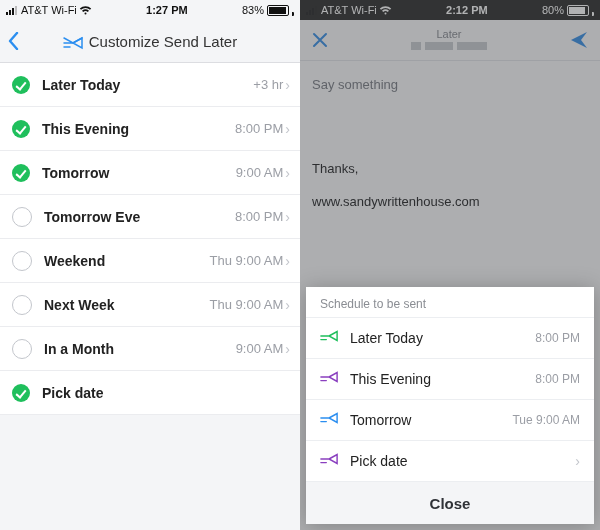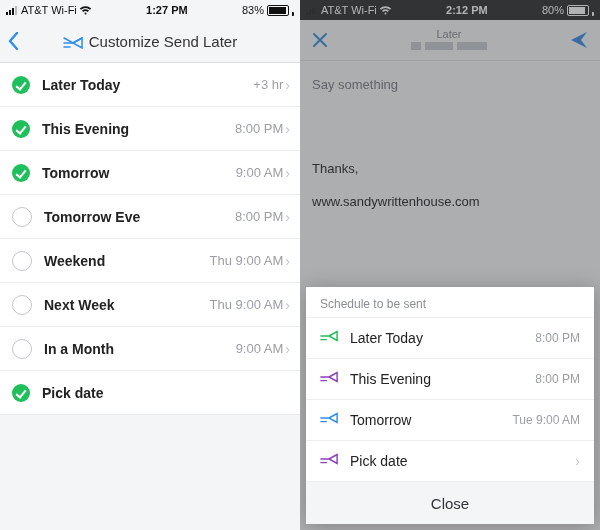--- a/index.html
+++ b/index.html
@@ -44,21 +44,21 @@
   .compose .sig{color:#2a2b2d}
   .dim{position:absolute;inset:0;background:rgba(50,52,56,0.38)}
   
   .sheet{position:absolute;left:6px;right:6px;bottom:6px;background:#fff;border-radius:0;box-shadow:0 2px 20px rgba(0,0,0,0.25);overflow:hidden}
   .sheet .hdr{padding:10px 14px 6px;font-size:12px;color:#8a8d93}
   .sheet .srow{height:40px;display:flex;align-items:center;padding:0 14px;border-top:1px solid #eceef1;font-size:14px}
   .sheet .srow .icon{width:18px;height:18px;margin-right:12px;flex-shrink:0}
   .sheet .srow .label{color:#222;font-weight:500}
   .sheet .srow .value{margin-left:auto;color:#9b9ea5;font-size:12px}
   .sheet .srow .chev{margin-left:auto;color:#c3c6cc}
-  .sheet .close{height:42px;display:flex;align-items:center;justify-content:center;border-top:1px solid #eceef1;background:#f4f5f7;font-size:15px;font-weight:400;color:#2f3237}
+  .sheet .close{height:42px;display:flex;align-items:center;justify-content:center;border-top:1px solid #eceef1;background:#f4f5f7;font-size:15px;font-weight:700;color:#2f3237}
   
   .redact{display:inline-flex;gap:4px;margin-top:2px}
   .redact span{display:inline-block;height:8px;background:#c9cbd1}
   svg{display:block}
 </style>
 </head>
 <body>
 
 <div class="canvas">
 

